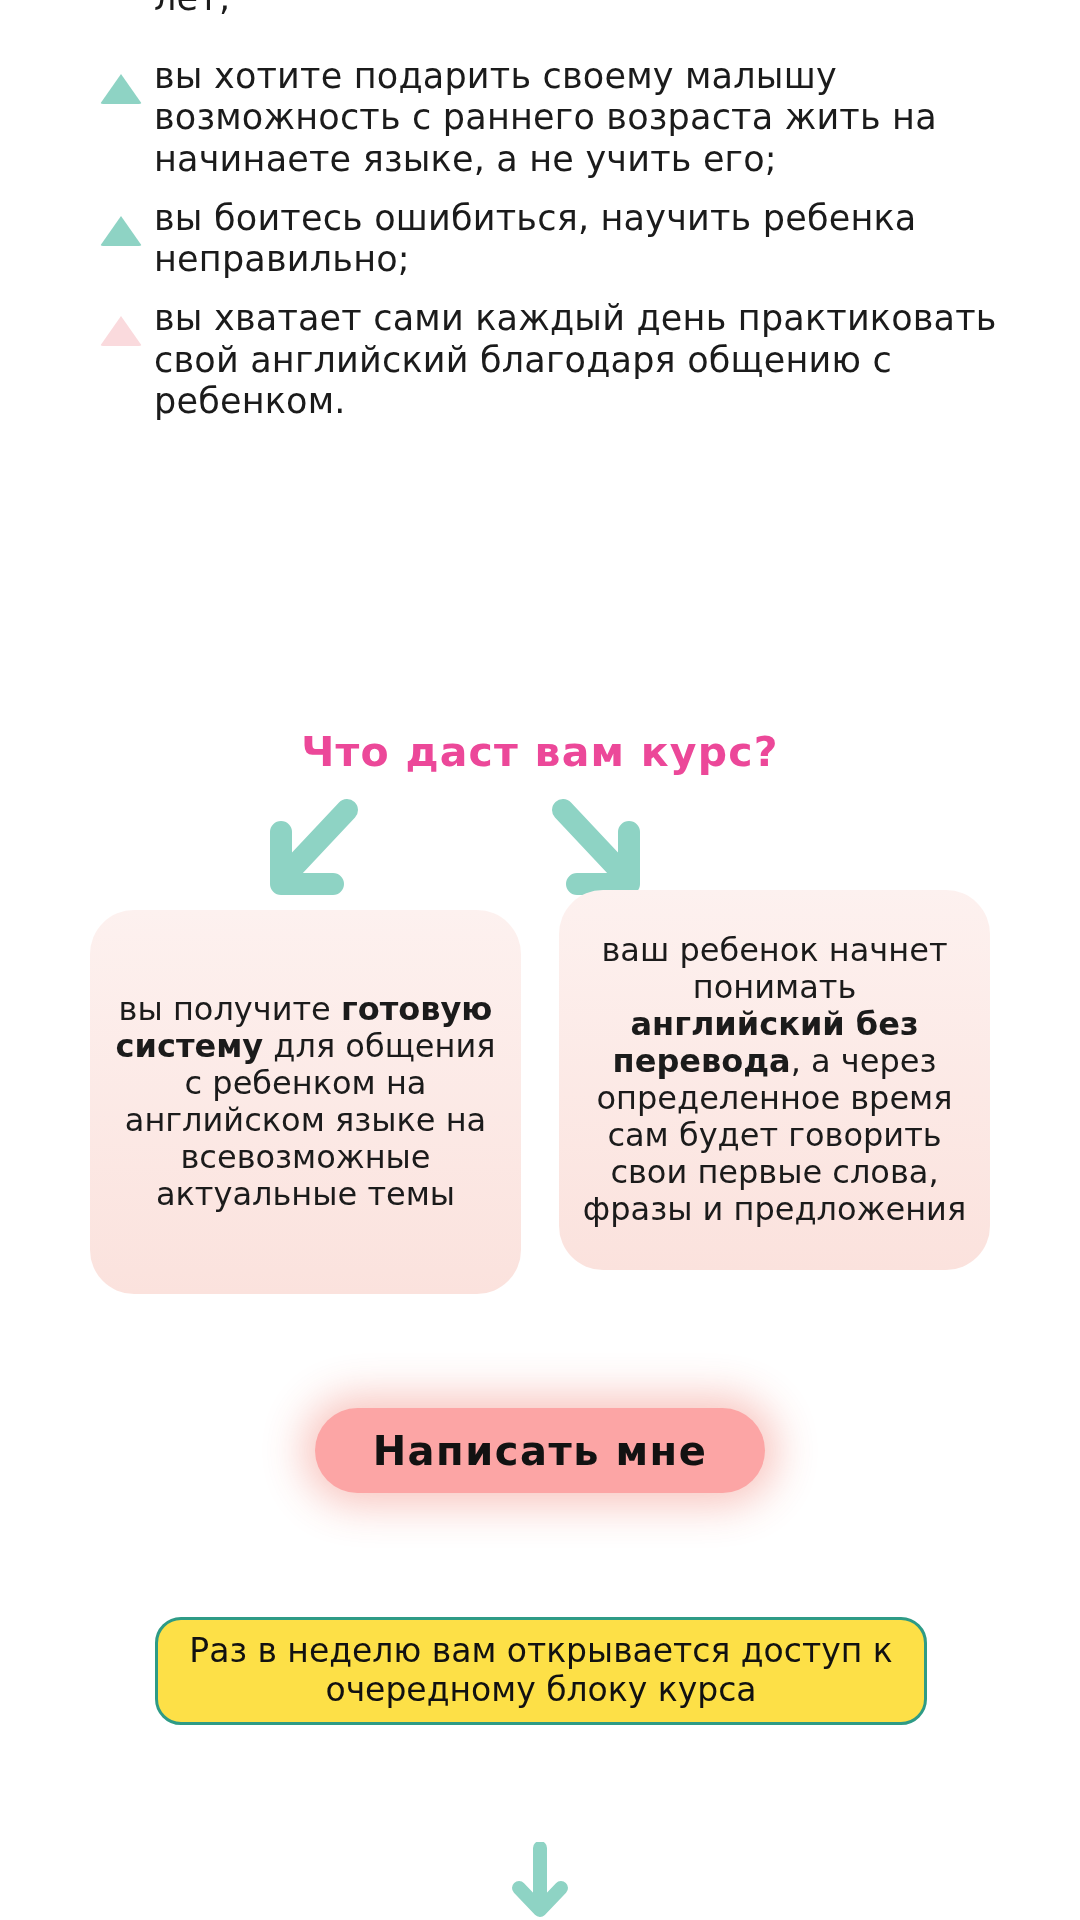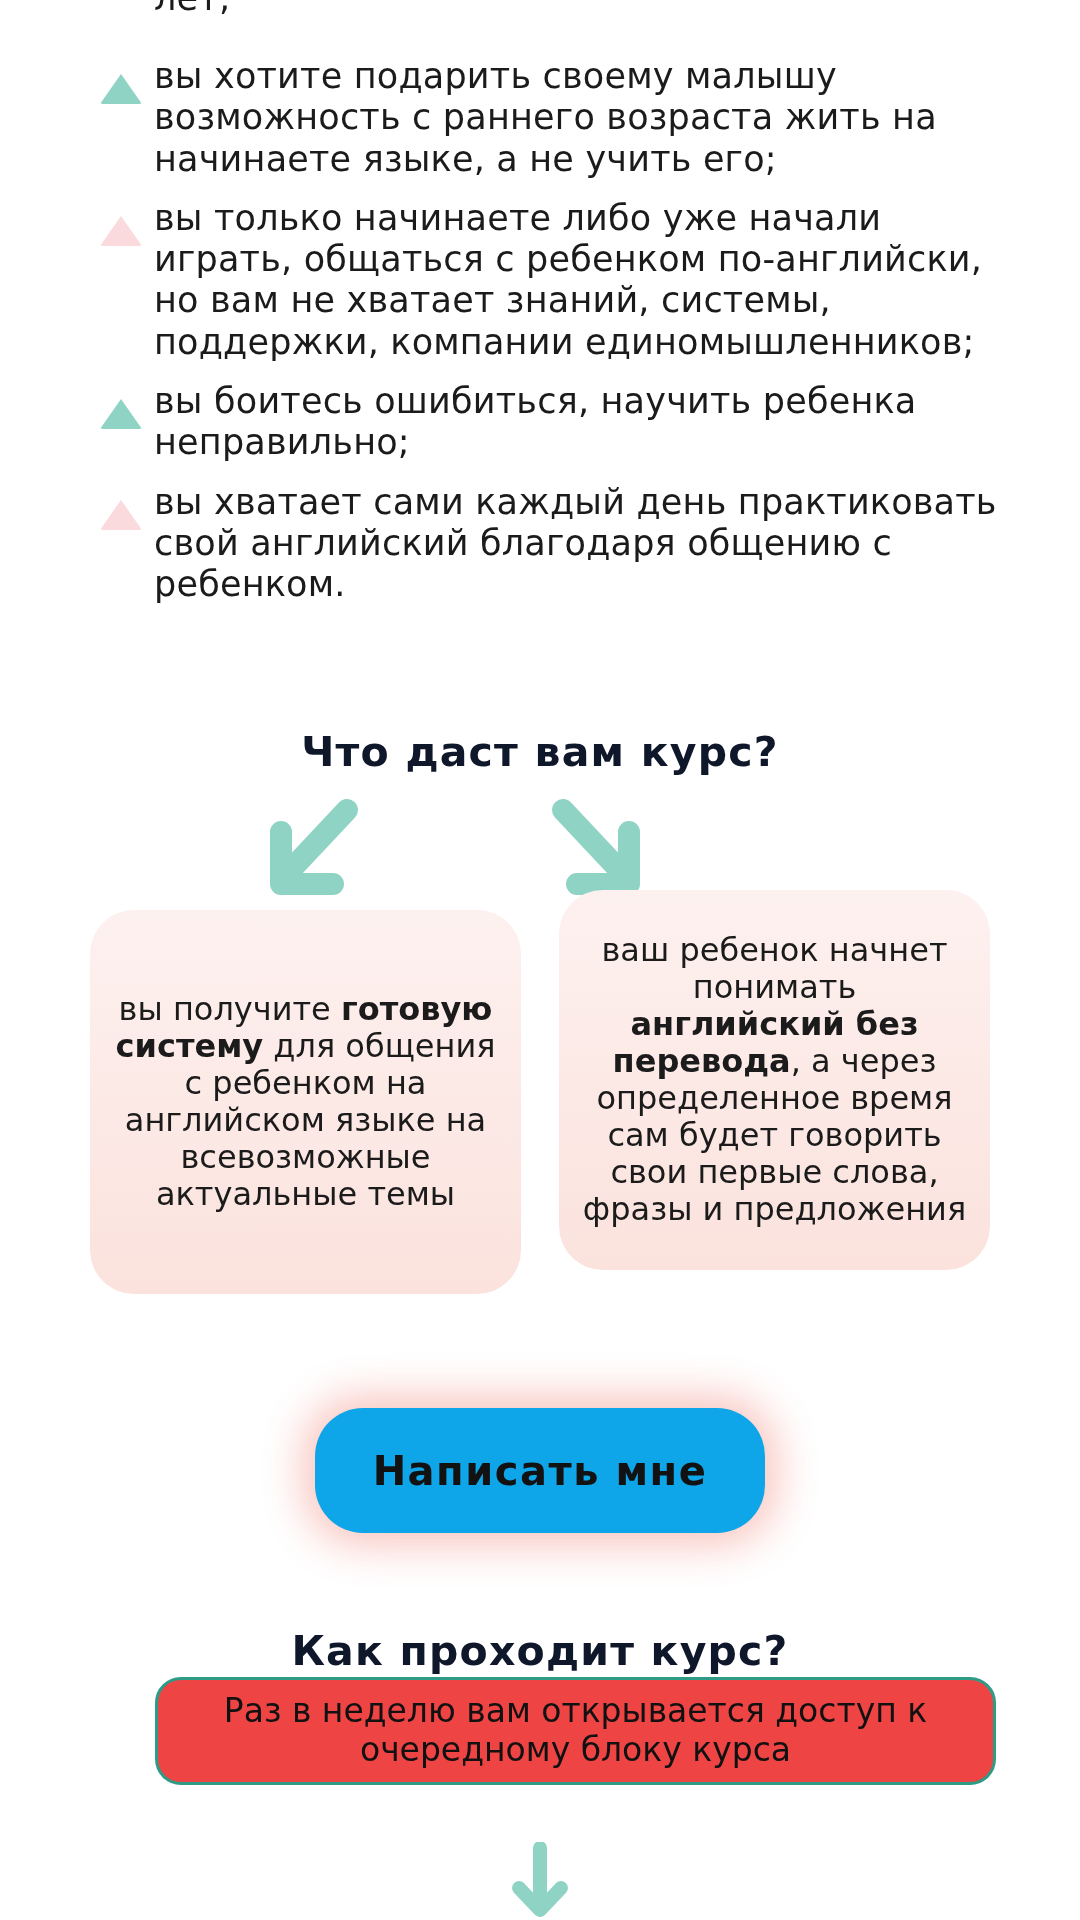--- a/index.html
+++ b/index.html
@@ -55,21 +55,21 @@
 
   
   .section-title {
     position: absolute;
     width: 100%;
     text-align: center;
     font-family: "DejaVu Sans", "Liberation Sans", sans-serif;
     font-weight: bold;
     font-size: 41px;
     letter-spacing: 1.2px;
-    color: #0f172a;
+    color: #ec4899;
   }
   #title-course-gives { top: 728px; }
   #title-course-flow { top: 1627px; }
 
   
   .arrow-svg { position: absolute; }
   #arrow-left  { left: 255px; top: 796px; }
   #arrow-right { left: 545px; top: 796px; }
   #arrow-down  { left: 505px; top: 1842px; }
 
@@ -109,42 +109,42 @@
   
   .cta-wrap {
     position: absolute;
     top: 1408px;
     left: 0;
     width: 100%;
     display: flex;
     justify-content: center;
   }
   .cta-button {
-    background: #0ea5e9;
+    background: #fca5a5;
     color: #121212;
     font-weight: bold;
     font-size: 40px;
     letter-spacing: 1.5px;
     border: none;
     border-radius: 48px;
     width: 450px;
-    height: 125px;
+    height: 85px;
     box-shadow: 0 0 42px 12px rgba(232,64,42,0.30);
     cursor: pointer;
     font-family: "DejaVu Sans", "Liberation Sans", sans-serif;
   }
 
   
   .flow-box {
     position: absolute;
-    top: 1677px;
+    top: 1617px;
     left: 155px;
-    width: 841px;
+    width: 772px;
     height: 108px;
-    background: #ef4444;
+    background: #fde047;
     border: 3px solid #2e9b86;
     border-radius: 26px;
     display: flex;
     align-items: center;
     justify-content: center;
     text-align: center;
     font-size: 33px;
     line-height: 1.18;
     color: #111;
     padding: 0 20px;
@@ -162,26 +162,20 @@
     <div class="bullet-text">лет;</div>
   </div>
 
   <div class="bullet-row">
     <div class="bullet-mark">
       <div class="tri"></div>
     </div>
     <div class="bullet-text">вы хотите подарить своему малышу возможность с раннего возраста жить на начинаете языке, а не учить его;</div>
   </div>
 
-  <div class="bullet-row">
-    <div class="bullet-mark">
-      <div class="tri pink"></div>
-    </div>
-    <div class="bullet-text">вы только начинаете либо уже начали играть, общаться с ребенком по-английски, но вам не хватает знаний, системы, поддержки, компании единомышленников;</div>
-  </div>
 
   <div class="bullet-row">
     <div class="bullet-mark">
       <div class="tri"></div>
     </div>
     <div class="bullet-text">вы боитесь ошибиться, научить ребенка неправильно;</div>
   </div>
 
   <div class="bullet-row">
     <div class="bullet-mark">

